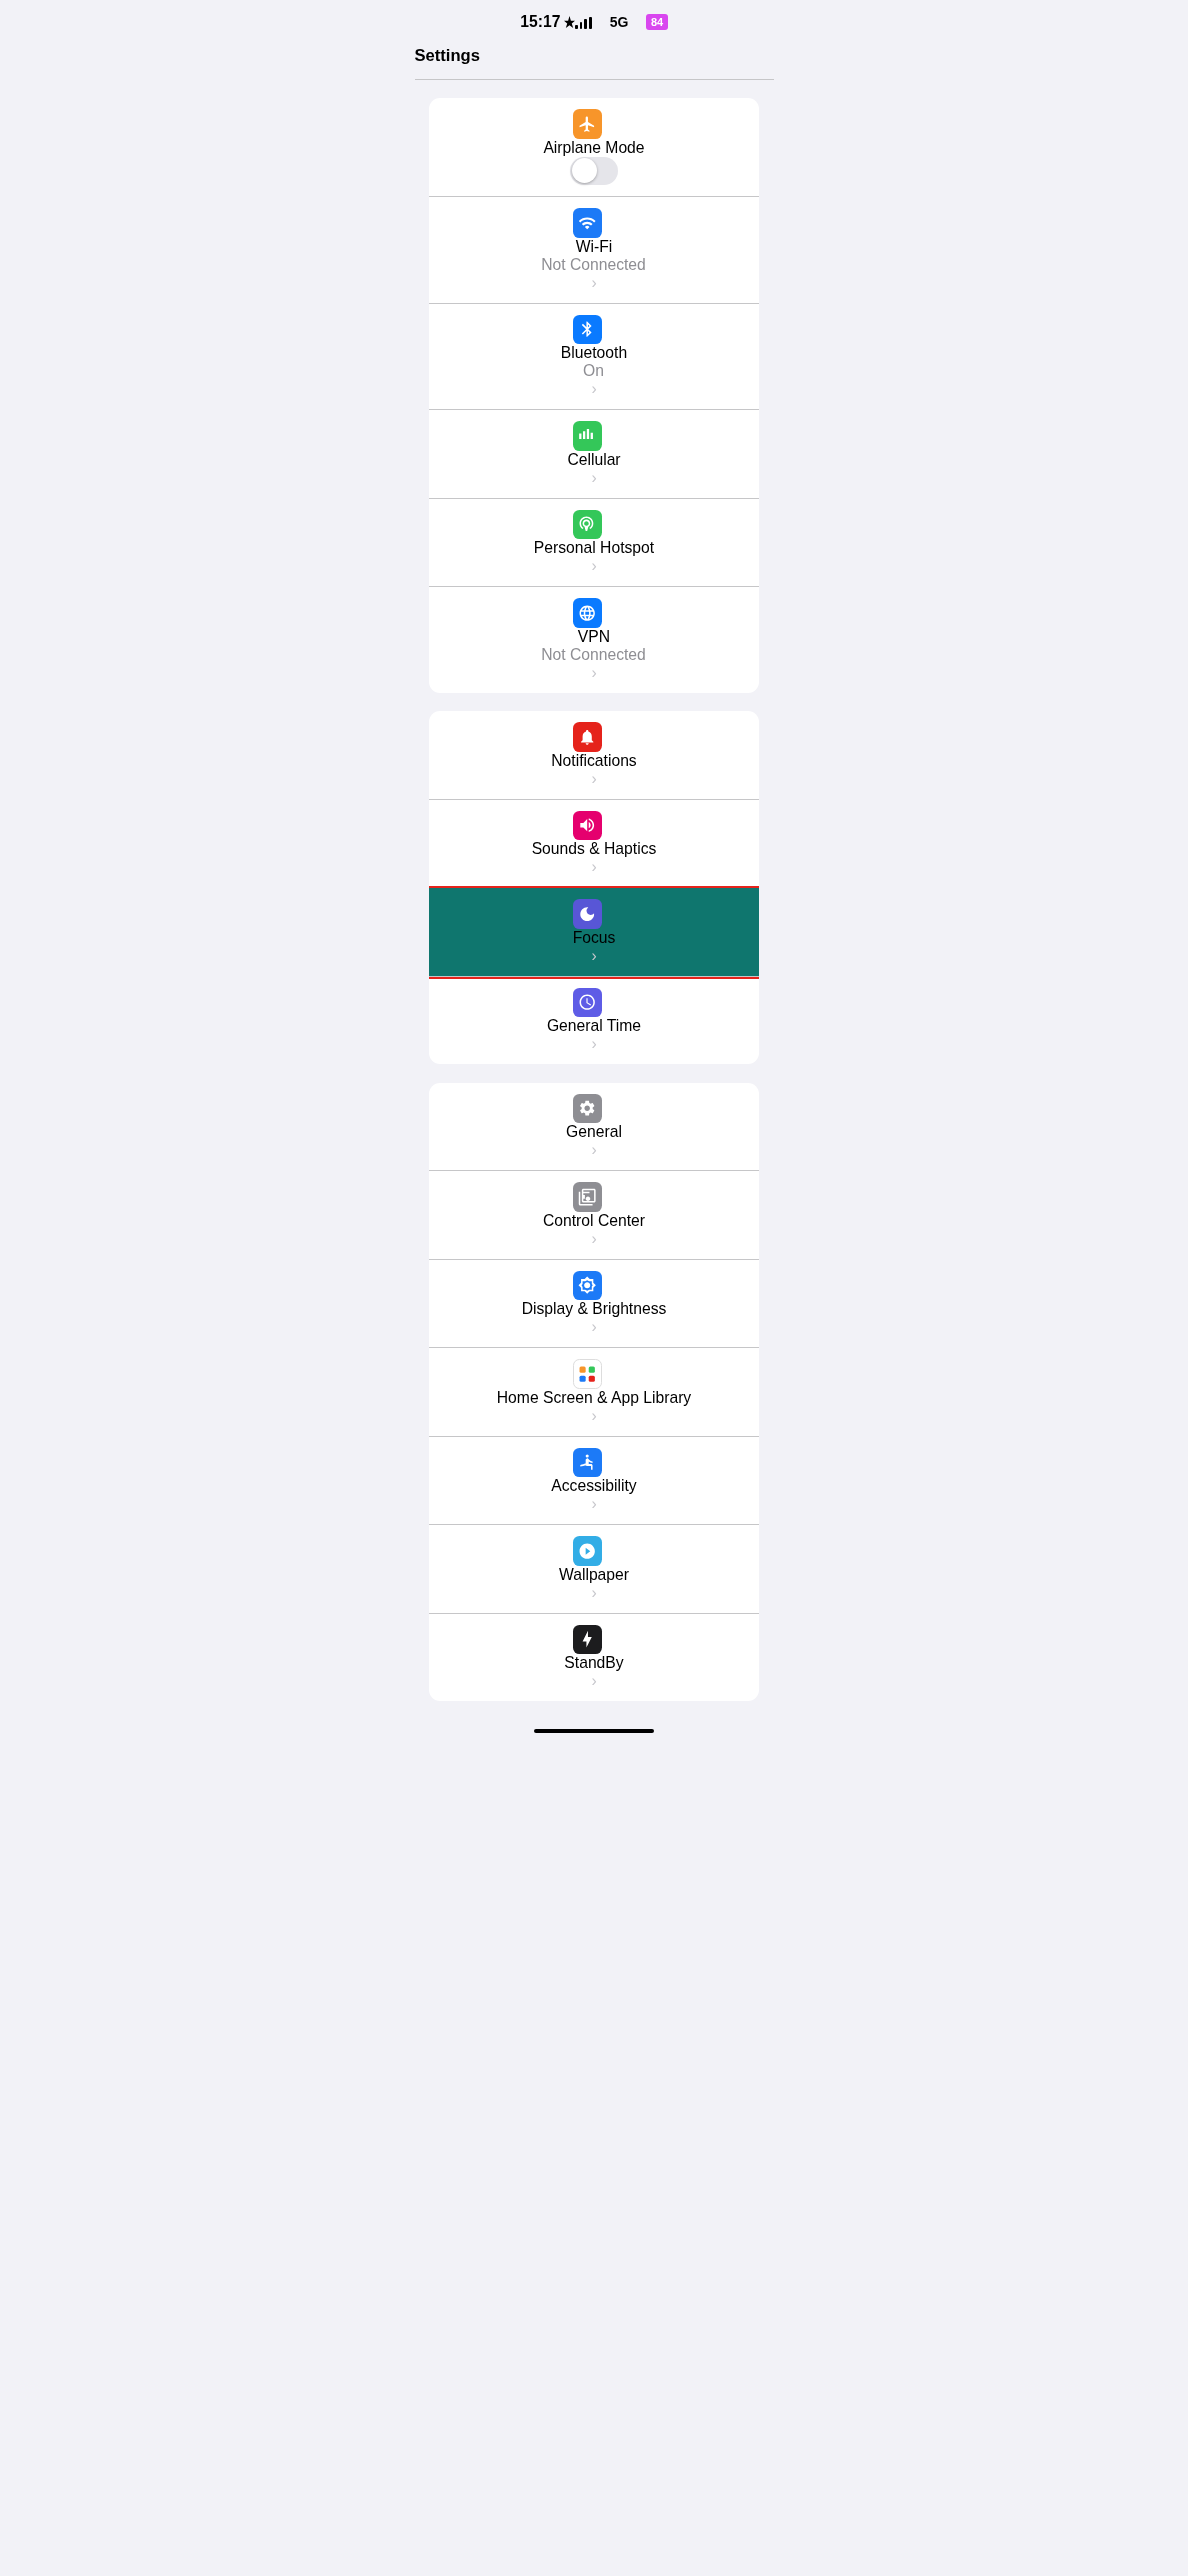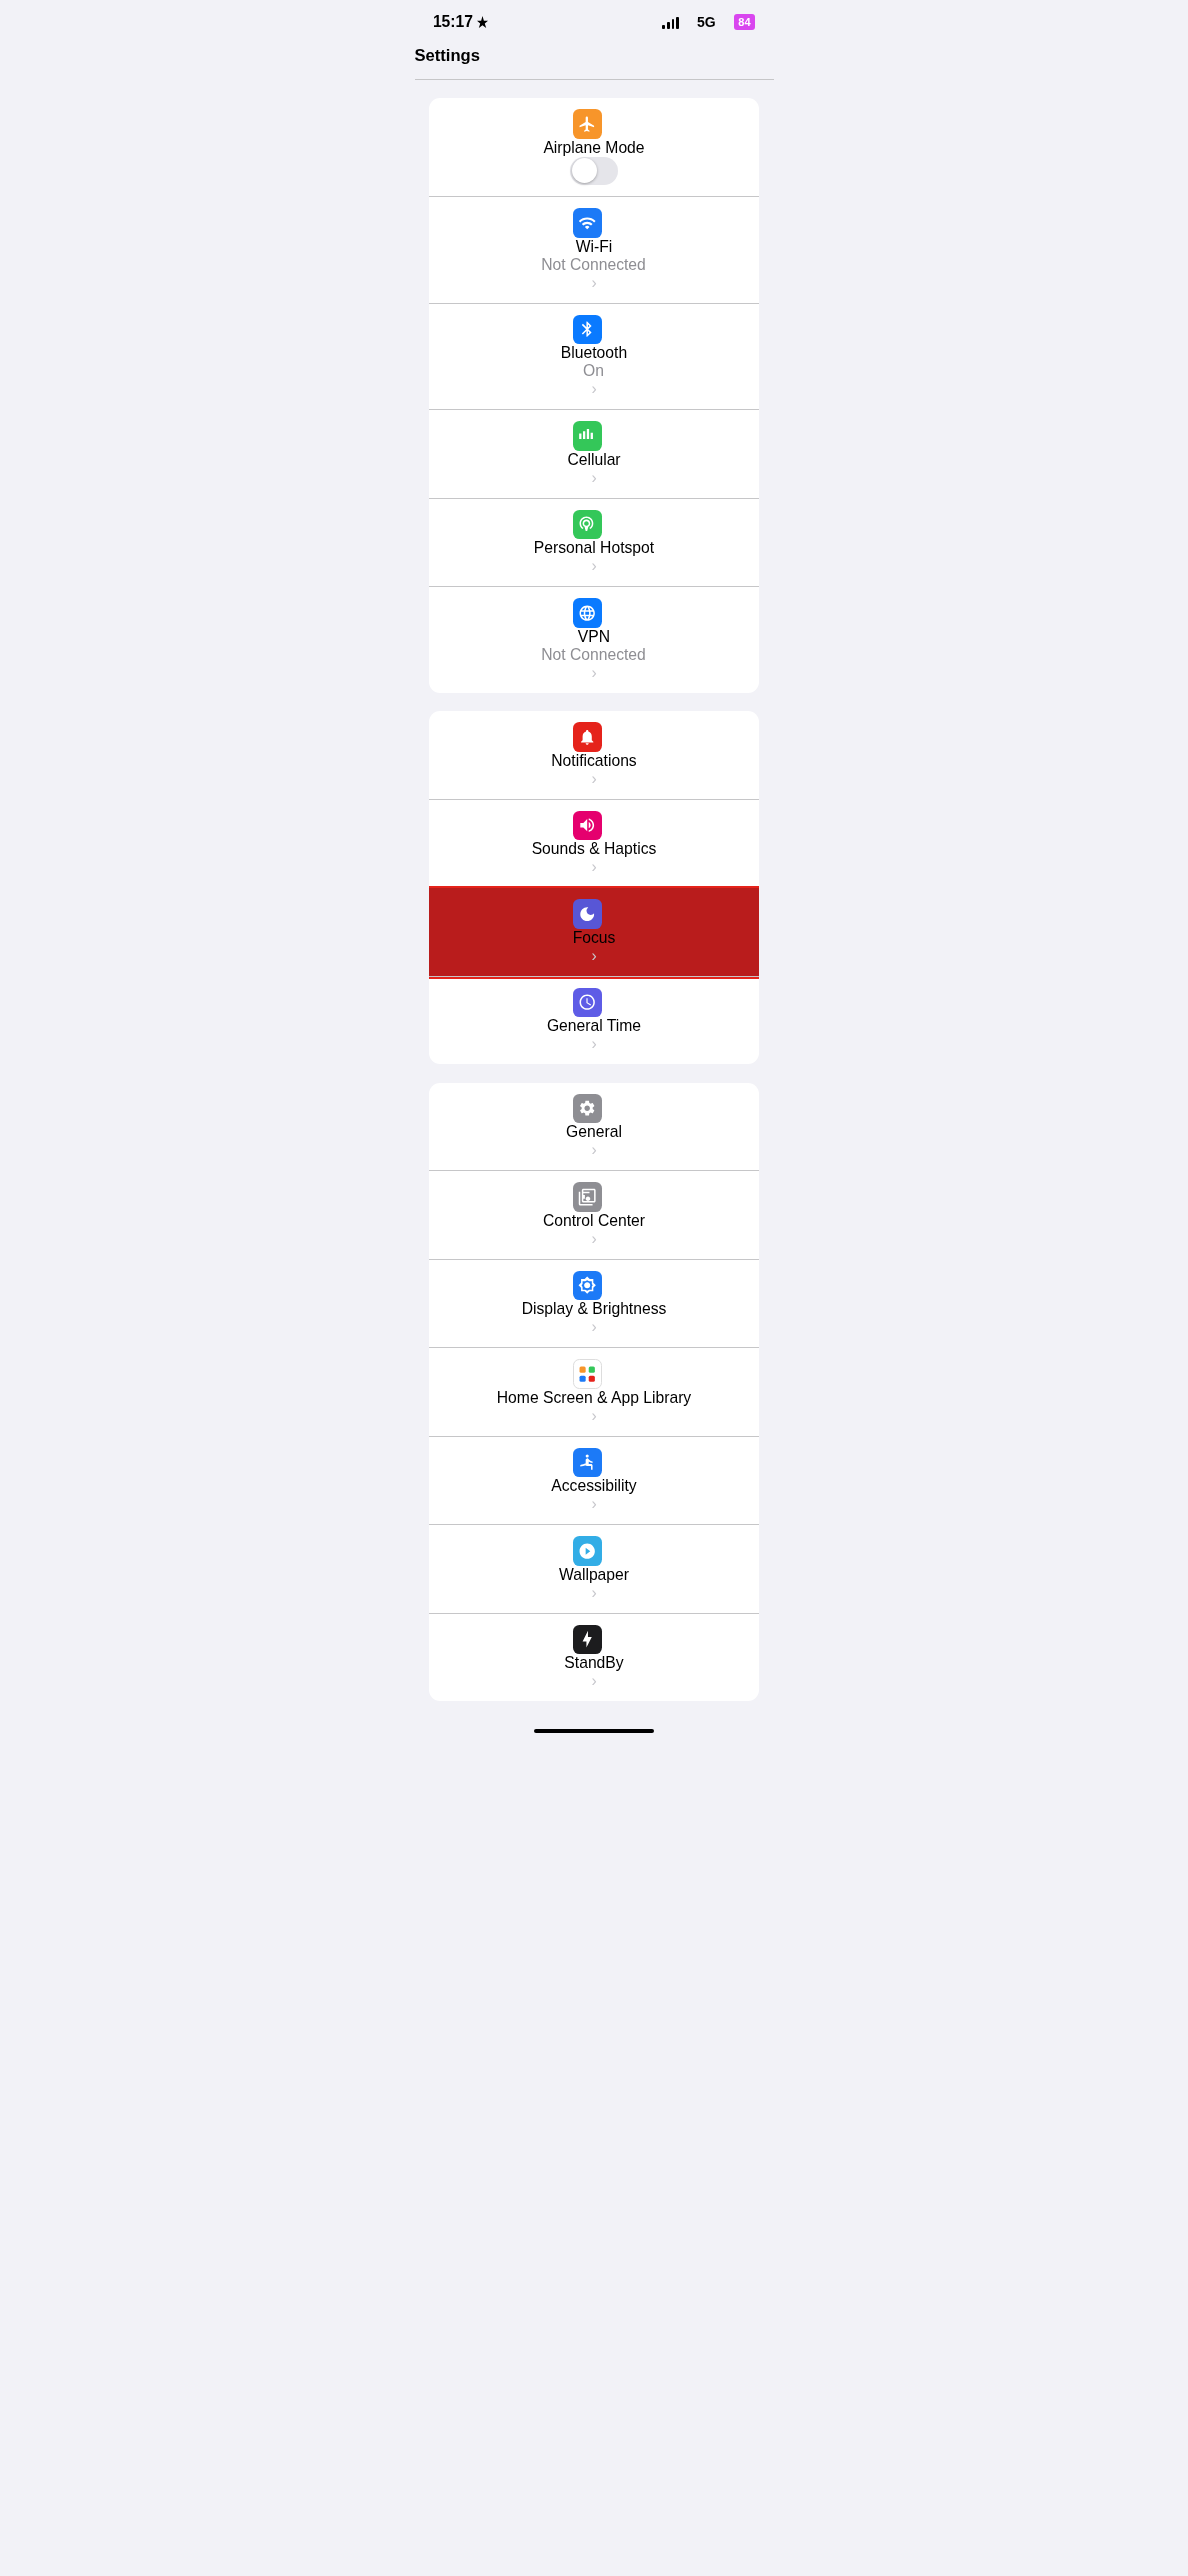--- a/index.html
+++ b/index.html
@@ -8,21 +8,21 @@
     body {
       background-color: #f2f2f7;
       font-family: -apple-system, BlinkMacSystemFont, 'SF Pro Text', 'Helvetica Neue', sans-serif;
       width: 359px;
       margin: 0 auto;
       min-height: 100vh;
     }
 
     .status-bar {
       display: flex;
-      justify-content: space-between;
+      justify-content: center;
       align-items: center;
       padding: 13px 18.4px 7.4px 18.4px;
       background: #f2f2f7;
     }
 
     .status-time {
       font-size: 15.7px;
       font-weight: 600;
       color: #000;
       display: flex;
@@ -96,21 +96,21 @@
       position: relative;
       cursor: pointer;
       flex-direction: column;
     }
 
     .settings-row:last-child {
       border-bottom: none;
     }
 
     .settings-row.highlighted {
-      background: #b91c1c;
+      background: #0f766e;
       outline: 2.8px solid #e5231b;
       outline-offset: -0.9px;
       z-index: 1;
     }
 
     .row-icon {
       width: 29.5px;
       height: 29.5px;
       border-radius: 6.4px;
       display: flex;

